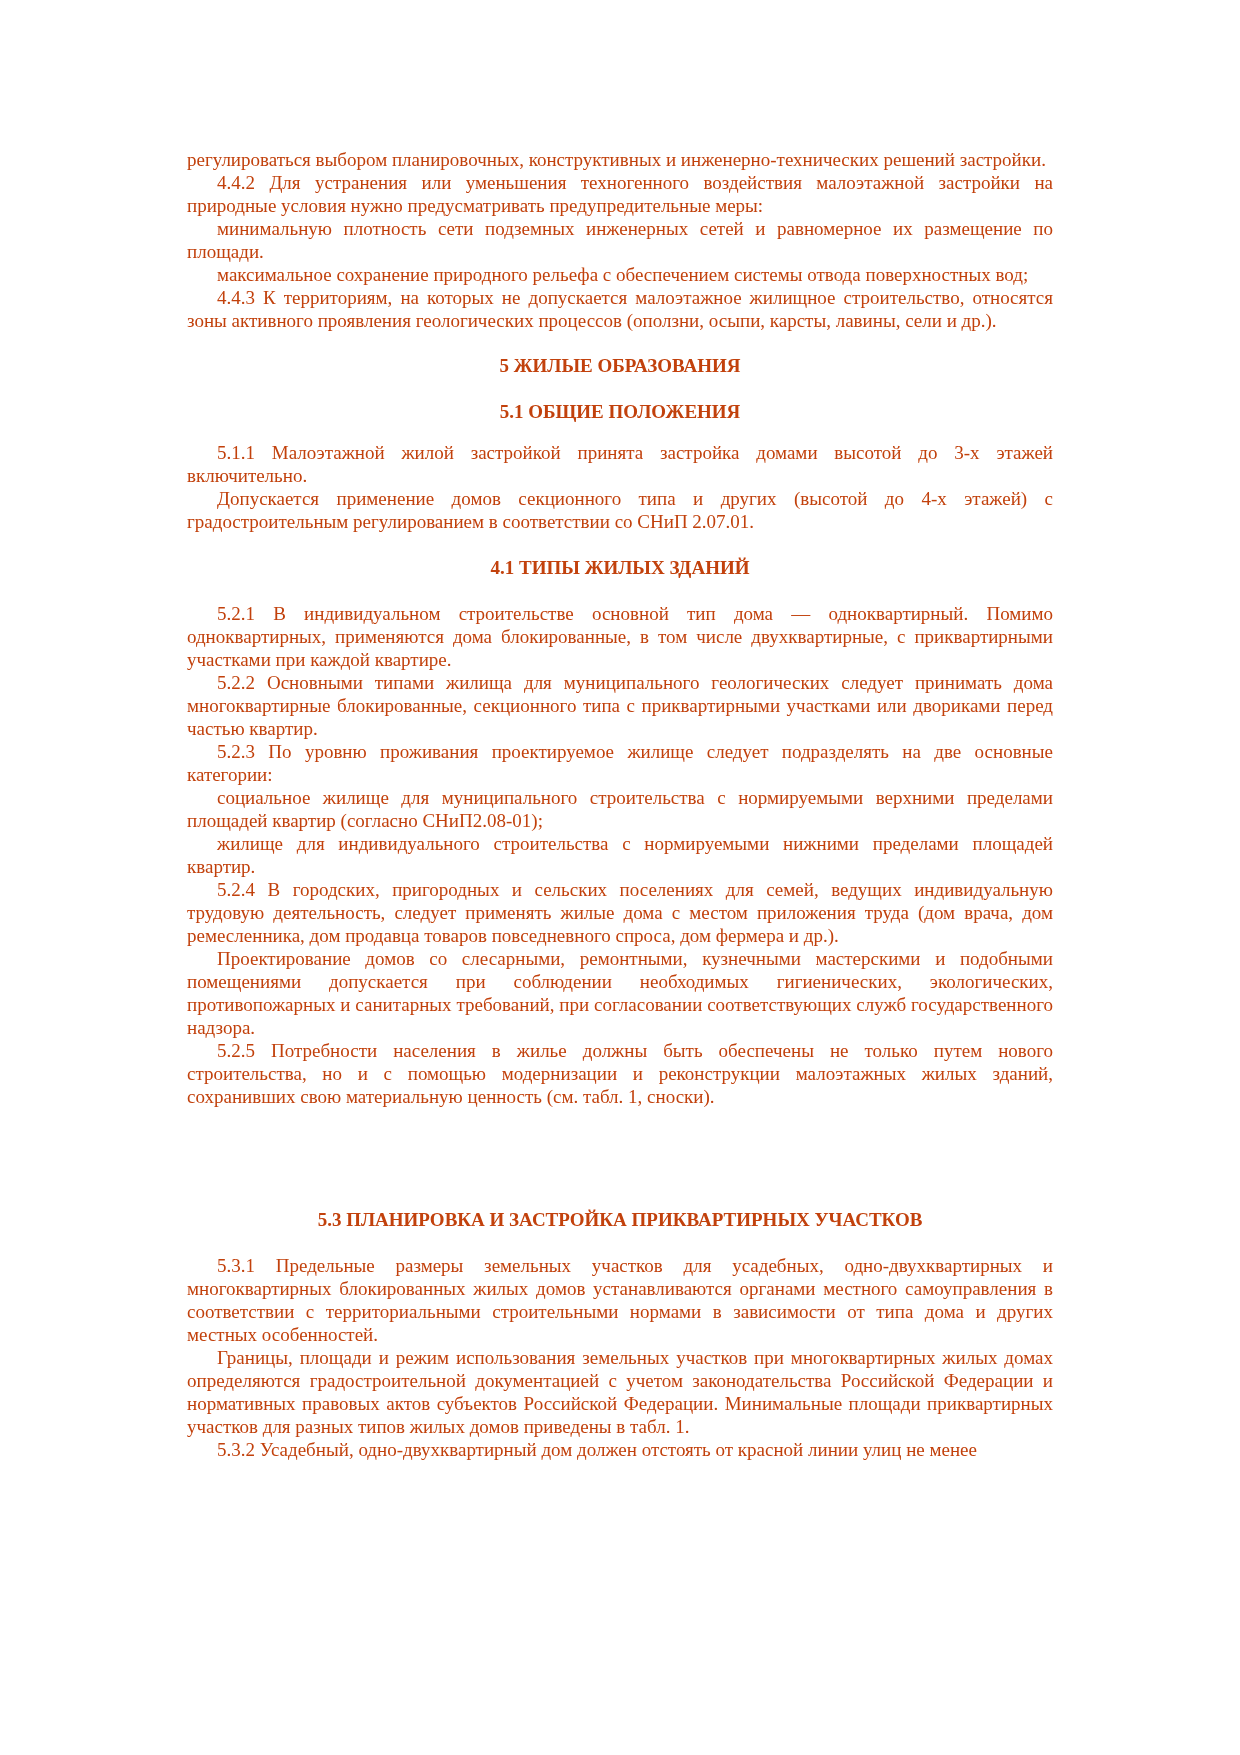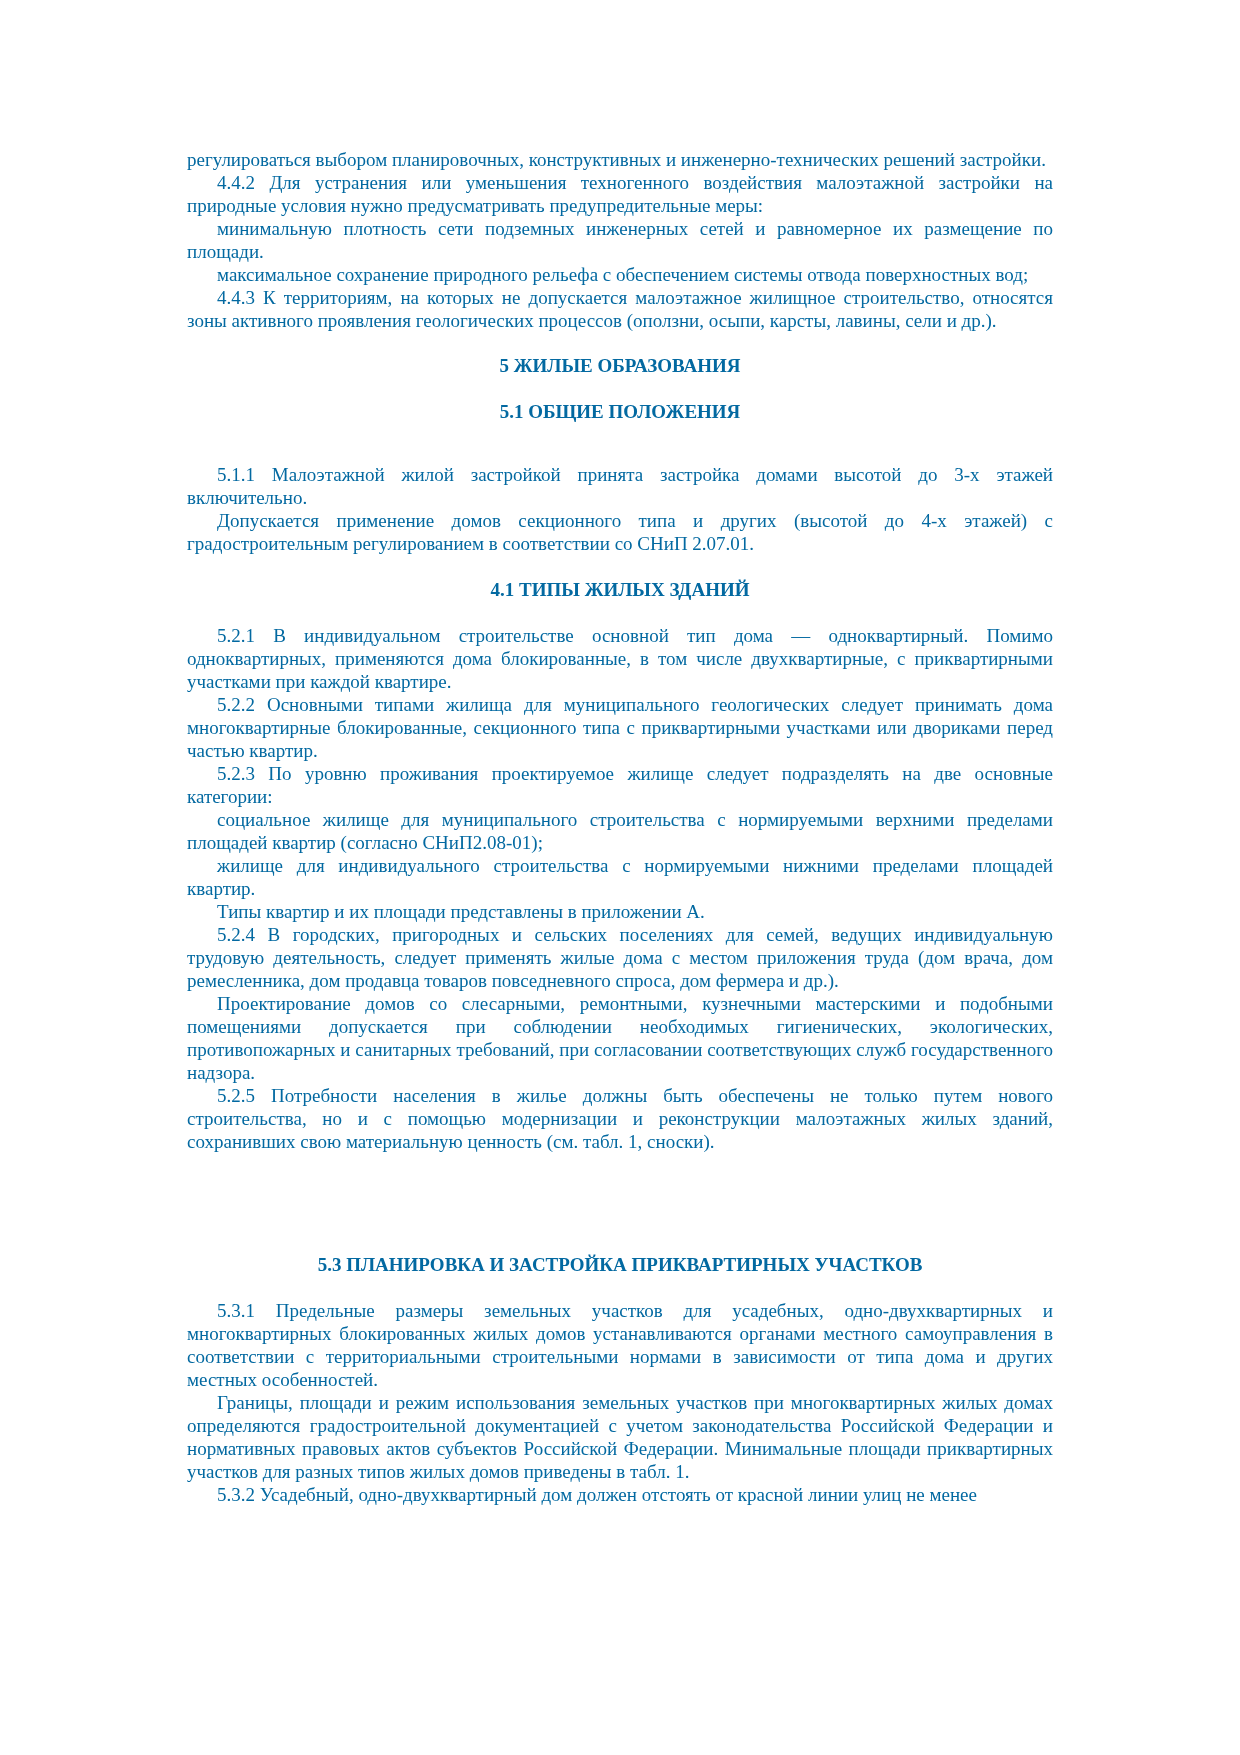--- a/index.html
+++ b/index.html
@@ -1,30 +1,30 @@
 <!DOCTYPE html>
 <html><head>
 <meta charset="utf-8">
 <style>
   html, body { margin: 0; padding: 0; background: #ffffff; }
   body { width: 1240px; height: 1755px; position: relative; overflow: hidden; }
   .page {
     position: absolute; left: 187px; top: 148px; width: 866px;
     font-family: "Liberation Serif", serif; font-size: 19px; line-height: 23px;
-    color: #0369a1;
+    color: #c2410c;
   }
   p { margin: 0; text-align: justify; }
   p.ind { text-indent: 30px; }
   .num { font-weight: normal; }
   h2 {
     margin: 0; font-size: 19px; line-height: 23px; font-weight: bold;
     text-align: center; font-family: "Liberation Serif", serif;
   }
   .h-5 { margin-top: 22px; margin-bottom: 23px; }
-  .h-51 { margin-bottom: 40px; }
+  .h-51 { margin-bottom: 18px; }
   .h-52 { margin-top: 23px; margin-bottom: 23px; }
   .h-53 { margin-top: 100px; margin-bottom: 23px; }
 </style>
 </head>
 <body>
 
 <div class="page">
   <p>регулировать­ся выбором планировочных, конструктивных и инженерно-технических решений застройки.</p>
   <p class="ind"><span class="num">4.4.2</span><span> Для устранения или уменьшения техногенного воздействия малоэтажной застройки на природные условия нужно предусматривать предупредительные меры:</span></p>
   <p class="ind">минимальную плотность сети подземных инженерных сетей и равномерное их размещение по площади.</p>
@@ -37,21 +37,20 @@
   <p class="ind"><span class="num">5.1.1</span><span> Малоэтажной жилой застройкой принята застройка домами высотой до 3-х этажей включительно.</span></p>
   <p class="ind">Допускается применение домов секционного типа и других (высотой до 4-х этажей) с градостроительным регулированием в соответствии со СНиП 2.07.01.</p>
 
   <h2 class="h-52">4.1 ТИПЫ ЖИЛЫХ ЗДАНИЙ</h2>
 
   <p class="ind"><span class="num">5.2.1</span><span> В индивидуальном строительстве основной тип дома — одноквартирный. Помимо одноквартирных, применяются дома блокированные, в том числе двухквартирные, с приквартирными участками при каждой квартире.</span></p>
   <p class="ind"><span class="num">5.2.2</span><span> Основными типами жилища для муниципального геологических следует принимать дома многоквартирные блокированные, секционного типа с приквартирными участками или двориками перед частью квартир.</span></p>
   <p class="ind"><span class="num">5.2.3</span><span> По уровню проживания проектируемое жилище следует подразделять на две основные категории:</span></p>
   <p class="ind">социальное жилище для муниципального строительства с нормируемыми верхними пределами площадей квартир (согласно СНиП2.08-01);</p>
   <p class="ind">жилище для индивидуального строительства с нормируемыми нижними пределами площадей квартир.</p>
-  <p class="ind">Типы квартир и их площади представлены в приложении А.</p>
   <p class="ind"><span class="num">5.2.4</span><span> В городских, пригородных и сельских поселениях для семей, ведущих индивидуальную трудовую деятельность, следует применять жилые дома с местом приложения труда (дом врача, дом ремесленника, дом продавца товаров повседневного спроса, дом фермера и др.).</span></p>
   <p class="ind">Проектирование домов со слесарными, ремонтными, кузнечными мастерскими и подобными помещениями допускается при соблюдении необходимых гигиенических, экологических, противопожарных и санитарных требований, при согласовании соответствующих служб государственного надзора.</p>
   <p class="ind"><span class="num">5.2.5</span><span> Потребности населения в жилье должны быть обеспечены не только путем нового строительства, но и с помощью модернизации и реконструкции малоэтажных жилых зданий, сохранивших свою материальную ценность (см. табл. 1, сноски).</span></p>
 
   <h2 class="h-53">5.3 ПЛАНИРОВКА И ЗАСТРОЙКА ПРИКВАРТИРНЫХ УЧАСТКОВ</h2>
 
   <p class="ind"><span class="num">5.3.1</span><span> Предельные размеры земельных участков для усадебных, одно-двухквартирных и многоквартирных блокированных жилых домов устанавливаются органами местного самоуправления в соответствии с территориальными строительными нормами в зависимости от типа дома и других местных особенностей.</span></p>
   <p class="ind">Границы, площади и режим использования земельных участков при многоквартирных жилых домах определяются градостроительной документацией с учетом законодательства Российской Федерации и нормативных правовых актов субъектов Российской Федерации. Минимальные площади приквартирных участков для разных типов жилых домов приведены в табл. 1.</p>
   <p class="ind"><span class="num">5.3.2</span><span> Усадебный, одно-двухквартирный дом должен отстоять от красной линии улиц не менее</span></p>
 </div>

